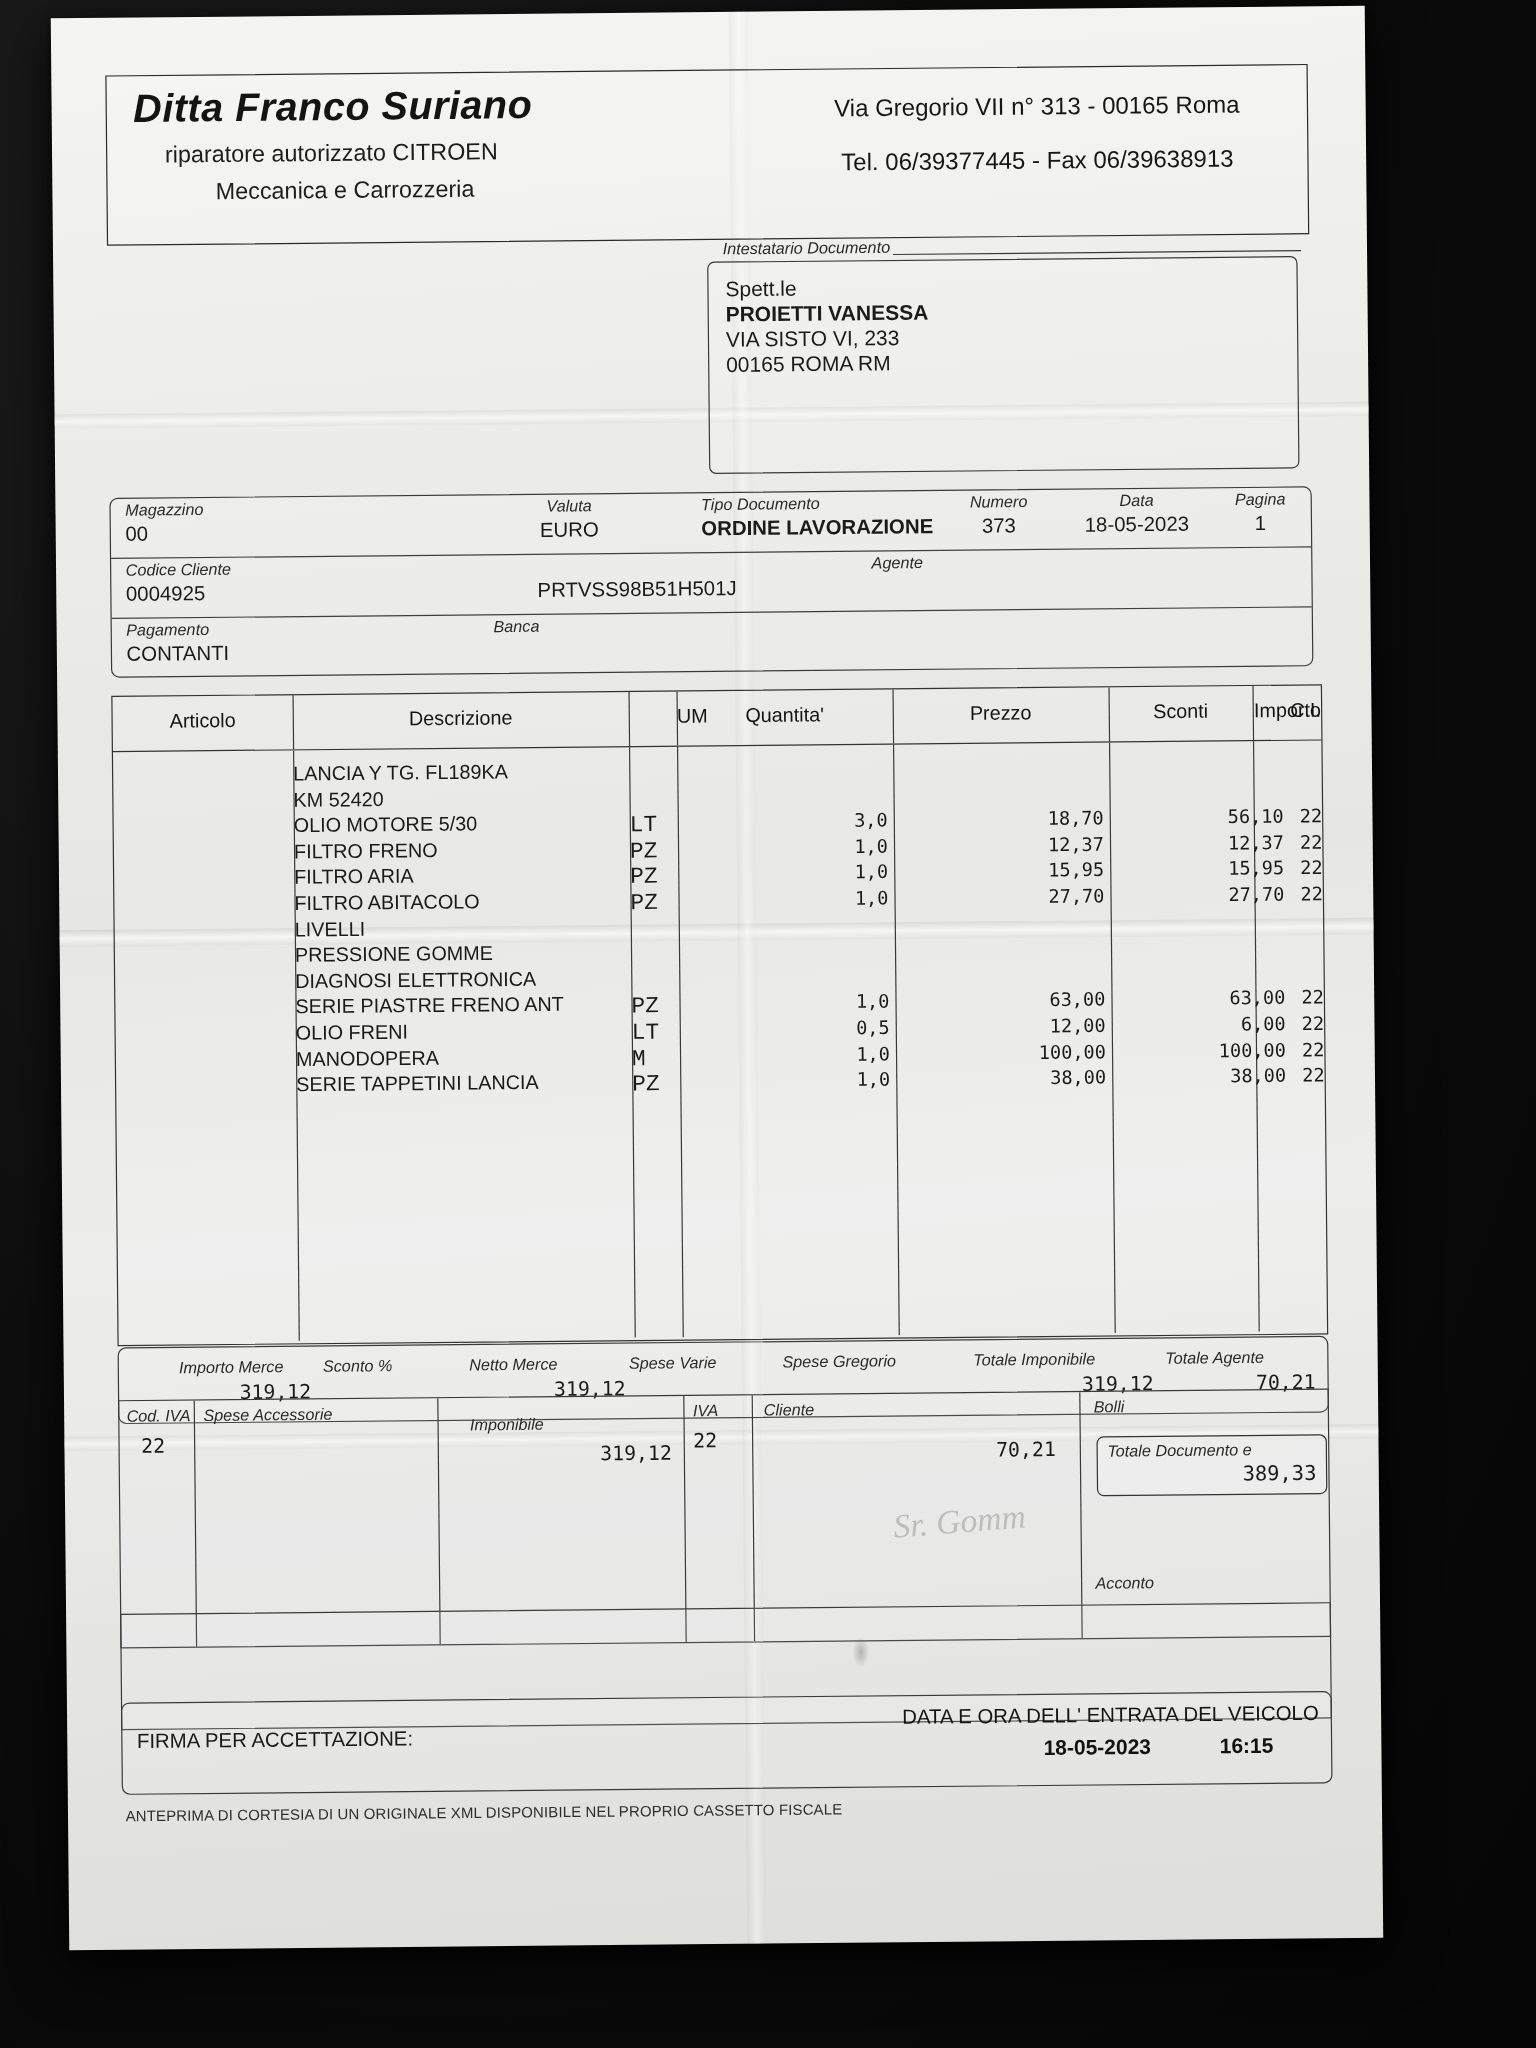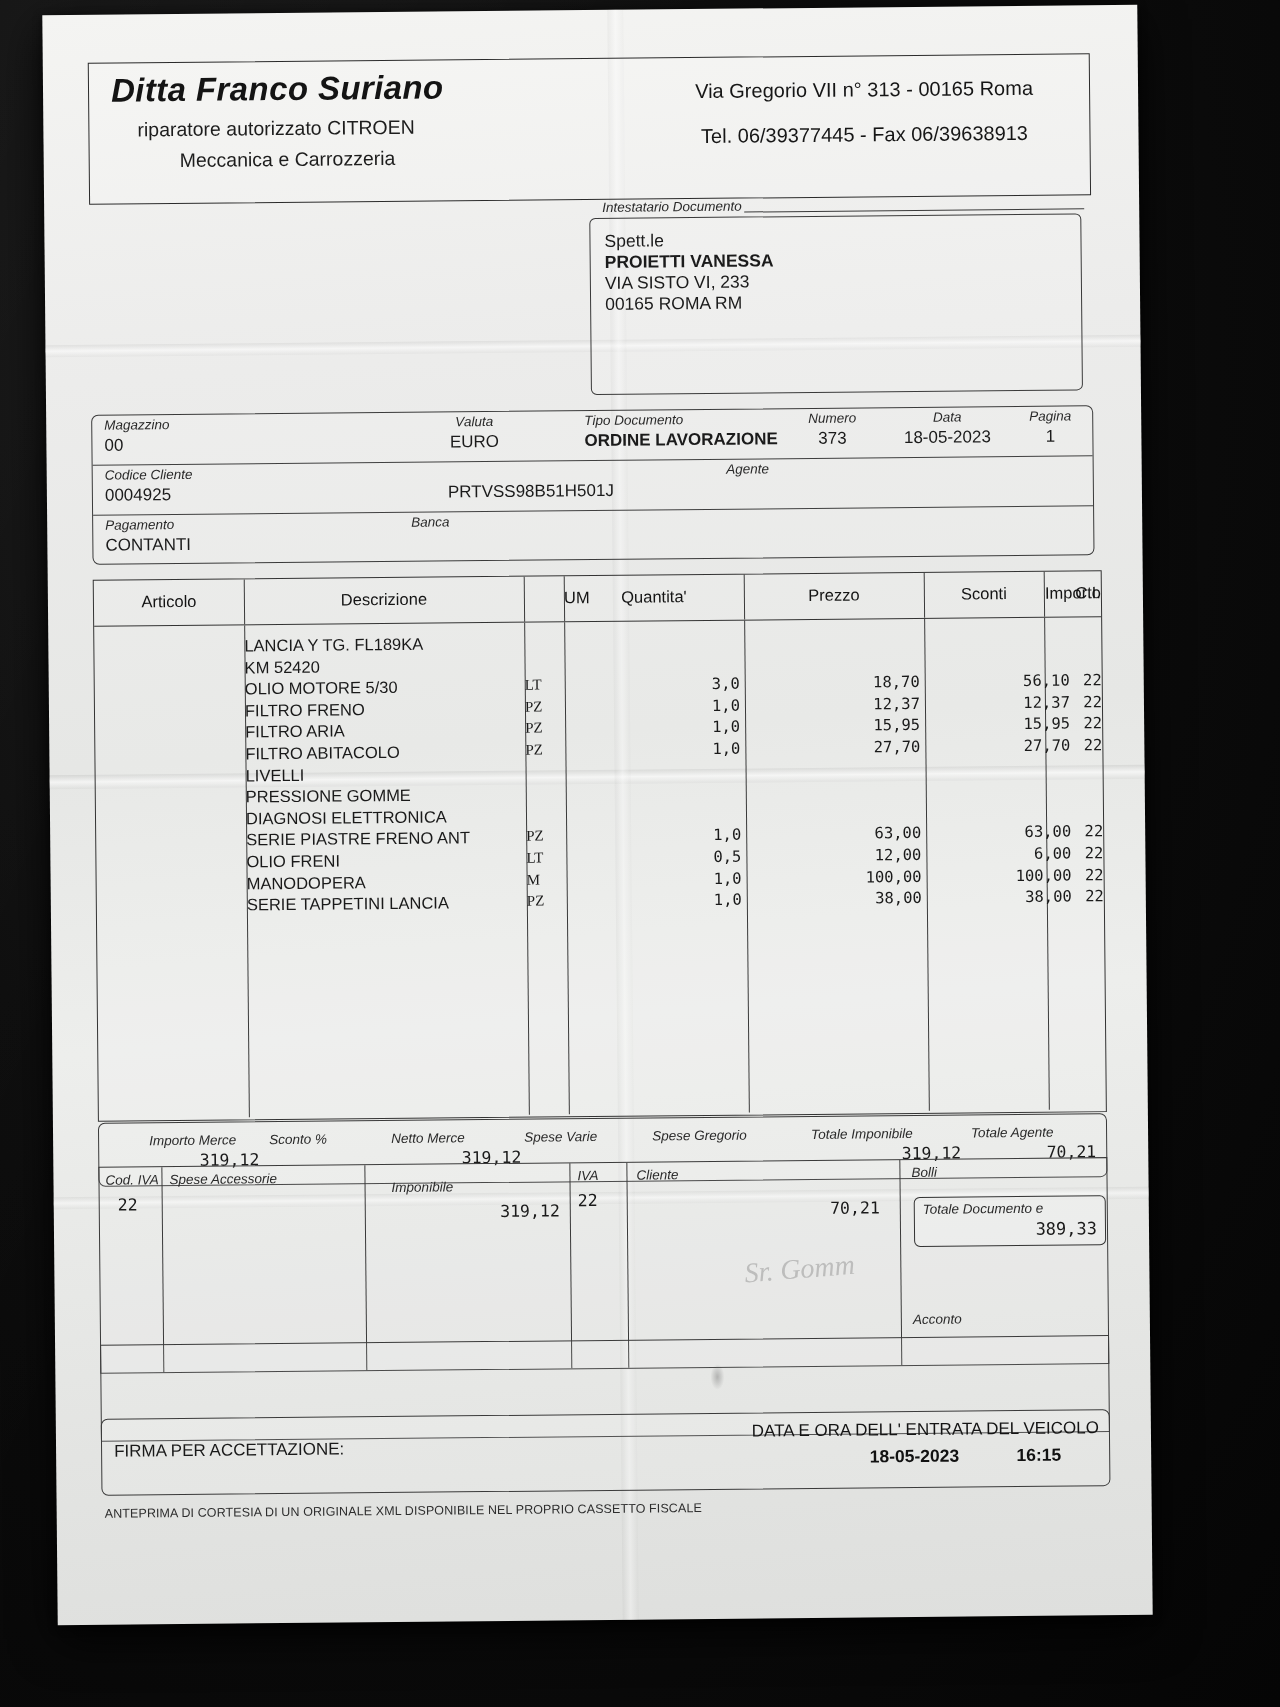--- a/index.html
+++ b/index.html
@@ -69,21 +69,21 @@
   
   #items{position:absolute;left:45px;top:565px;width:1007px;height:540px;
     border:1.4px solid #333;background:rgba(255,255,255,.1);}
   #items .hdr{position:relative;height:45px;border-bottom:1.4px solid #333;}
   #items .hdr .h{position:absolute;top:12px;font-size:16.5px;color:#141414;text-align:center;}
   .vline{position:absolute;top:0;bottom:0;width:0;border-left:1.3px solid #3a3a3a;}
   #items .body{position:relative;height:492px;}
   #items .body .vline{top:0;bottom:0;}
   .irow{position:absolute;left:0;right:0;height:21.6px;}
   .c-desc{position:absolute;left:150px;font-size:16.5px;color:#1a1a1a;white-space:nowrap;}
-  .c-um{position:absolute;left:430px;font-size:15px;color:#1a1a1a;font-family:Liberation Serif, serif;}
+  .c-um{position:absolute;left:430px;font-size:19px;color:#1a1a1a;font-family:Liberation Mono, monospace;}
   .c-qta{position:absolute;left:470px;width:175px;text-align:right;font-size:15.5px;color:#1a1a1a;font-family:"DejaVu Sans Mono",monospace;}
   .c-prz{position:absolute;left:650px;width:175px;text-align:right;font-size:15.5px;color:#1a1a1a;font-family:"DejaVu Sans Mono",monospace;}
   .c-imp{position:absolute;left:830px;width:145px;text-align:right;font-size:15.5px;color:#1a1a1a;font-family:"DejaVu Sans Mono",monospace;}
   .c-ci{position:absolute;left:982px;width:25px;text-align:right;font-size:15.5px;color:#1a1a1a;font-family:"DejaVu Sans Mono",monospace;}
 
   
   #totals{position:absolute;left:45px;top:1108px;width:1007px;height:62px;
     border:1.3px solid #3a3a3a;border-radius:7px;background:rgba(255,255,255,.1);}
   #totals .t{position:absolute;top:8px;}
   #totals .t .lbl{white-space:nowrap;}

